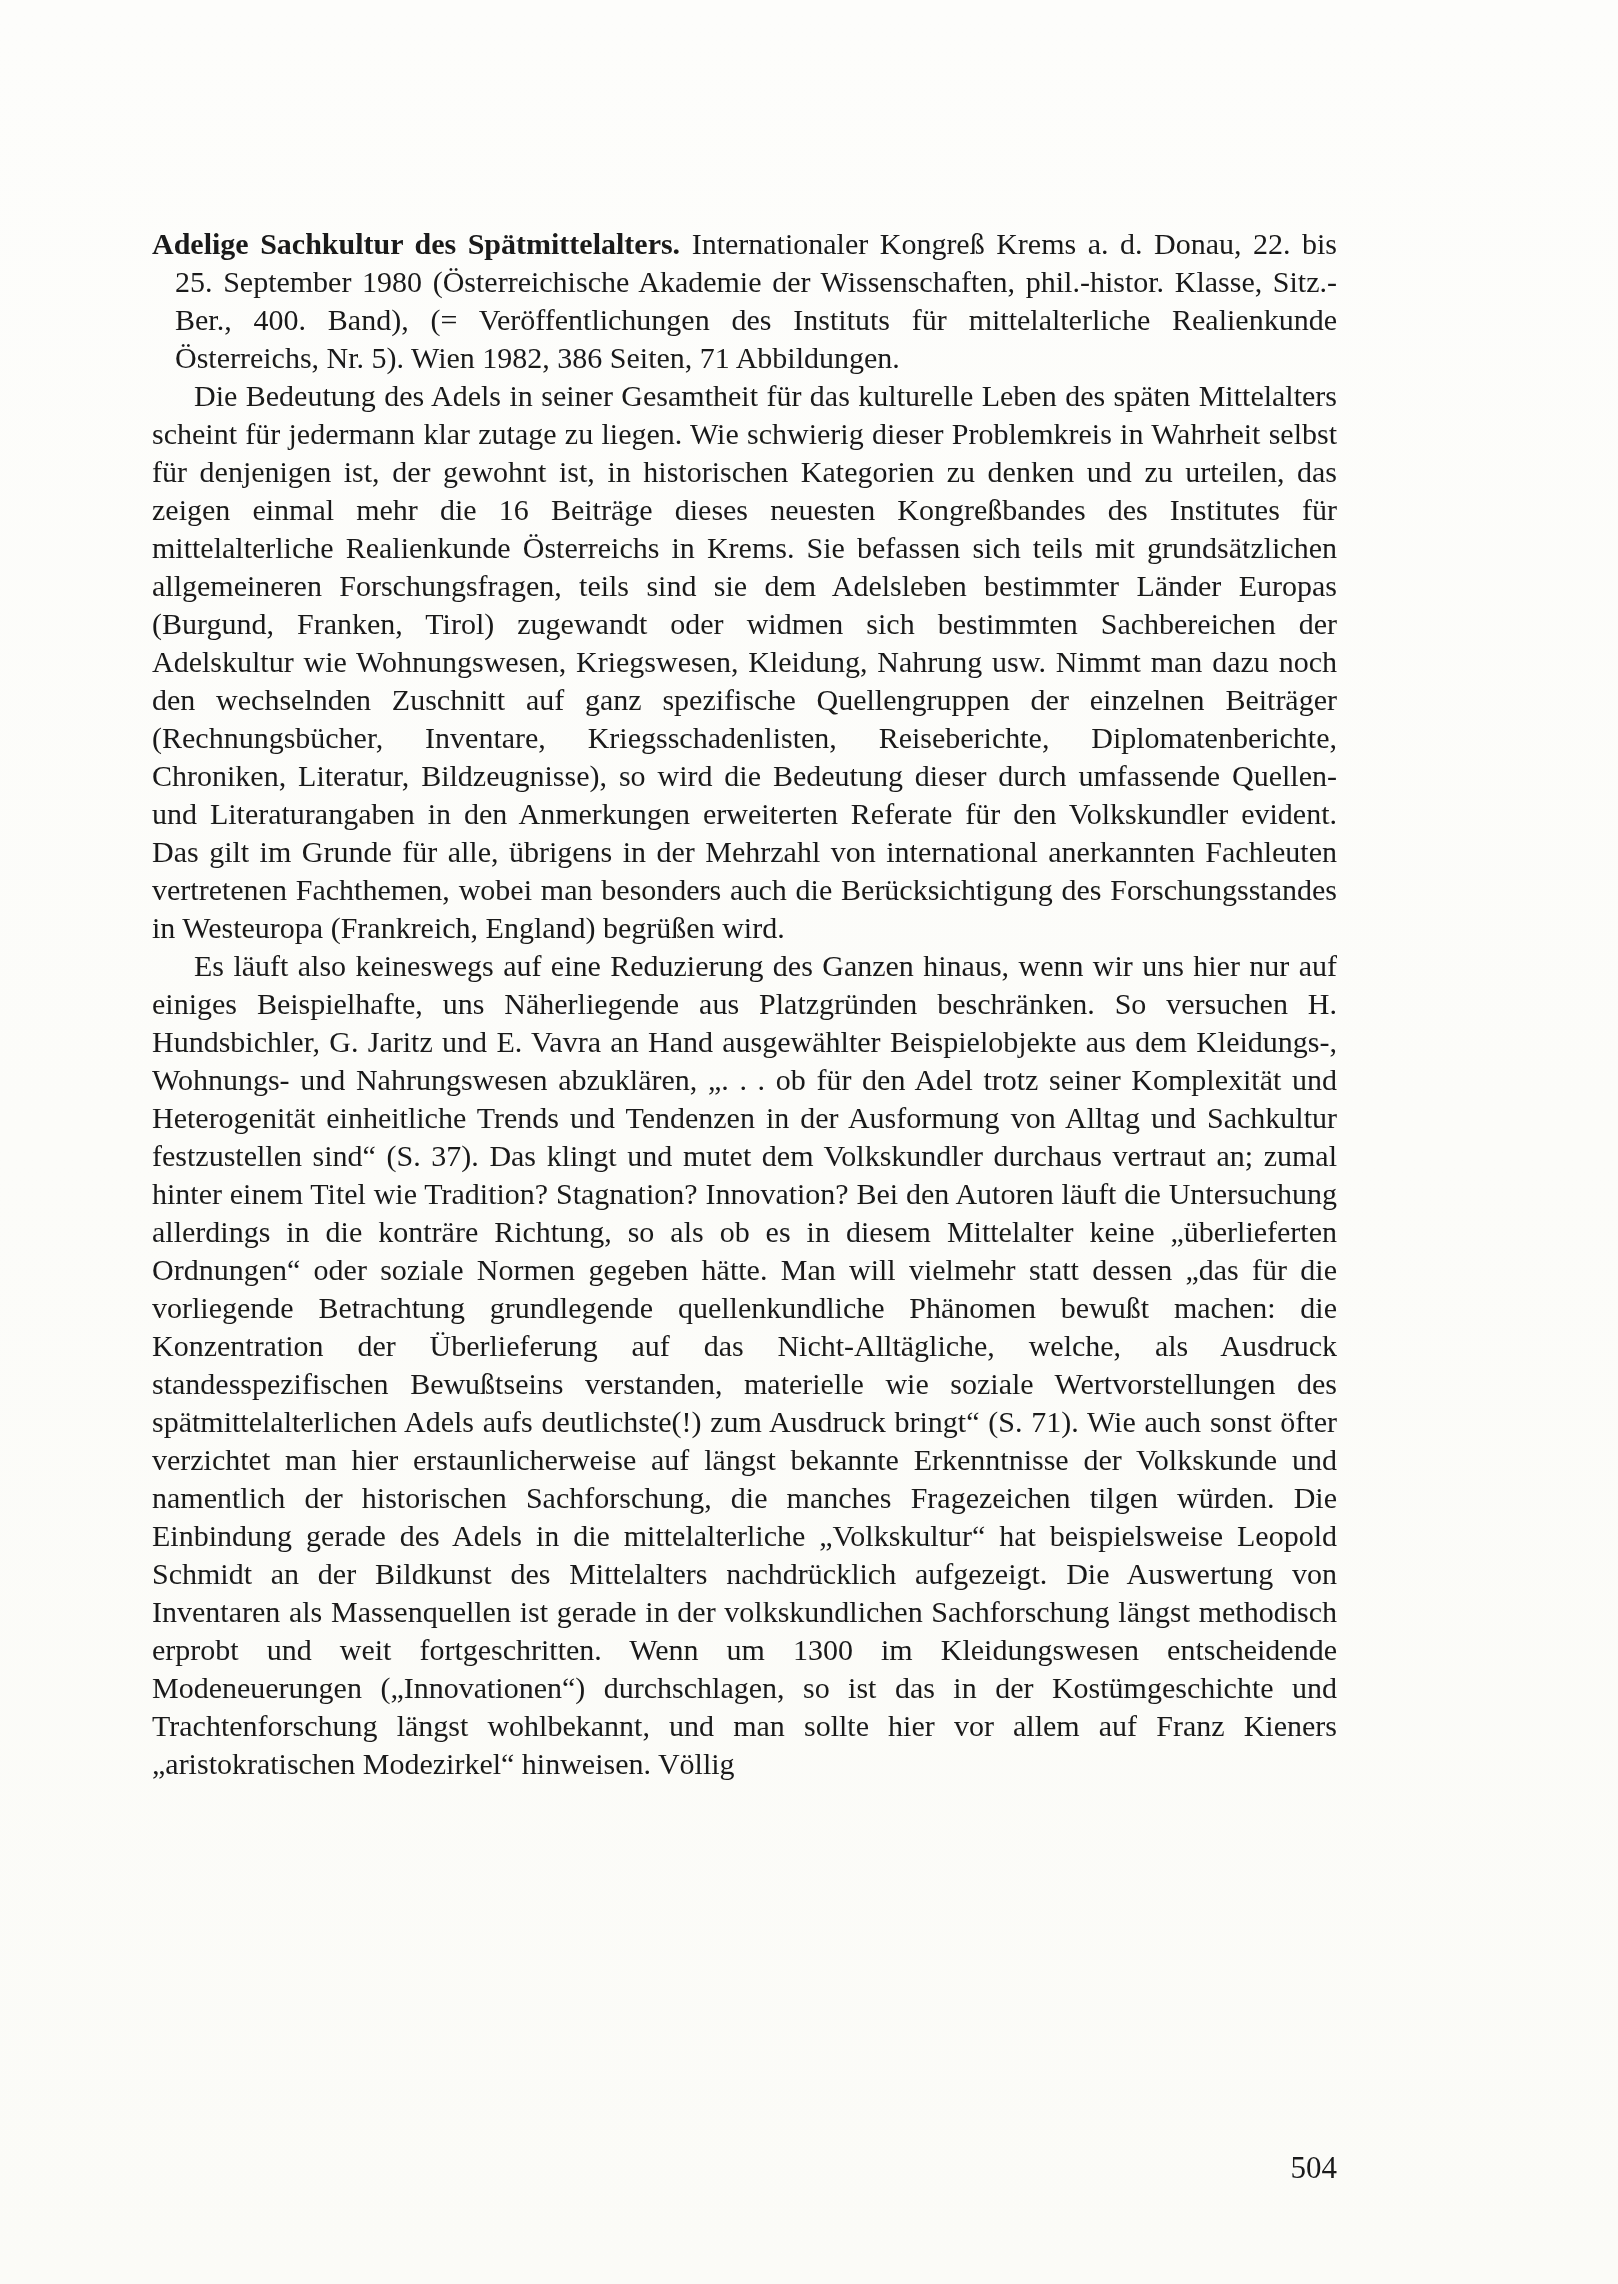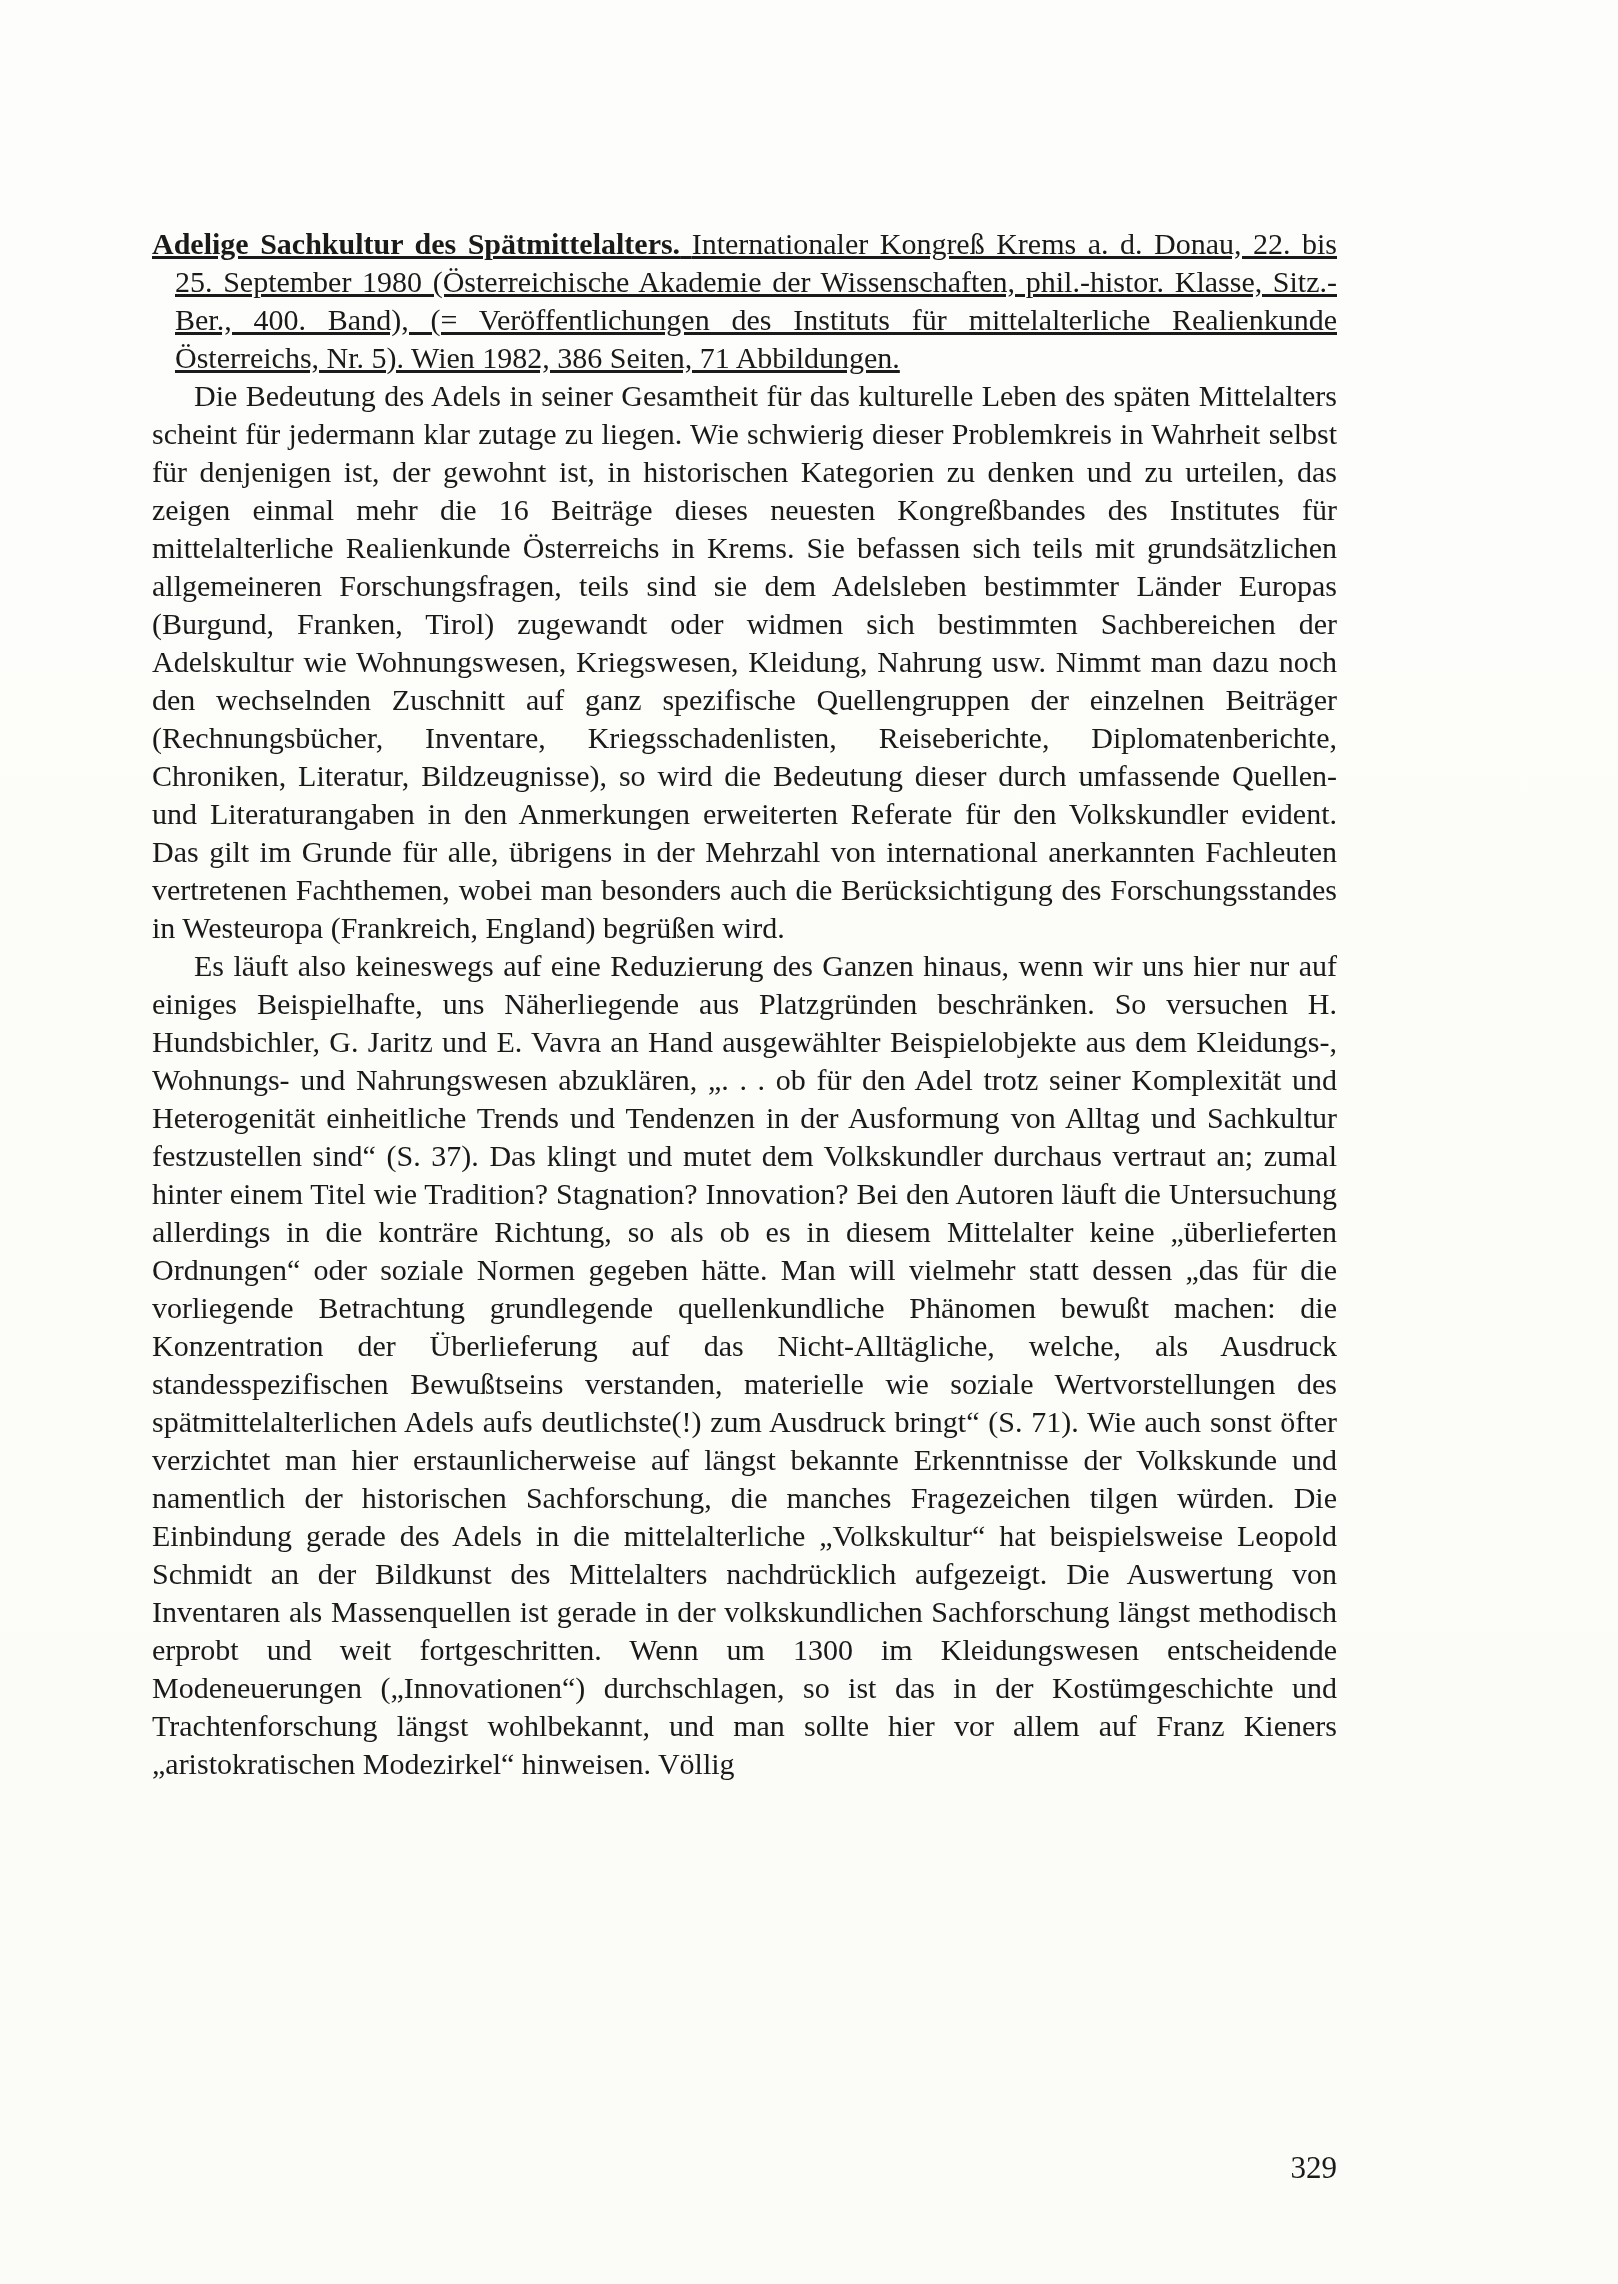--- a/index.html
+++ b/index.html
@@ -26,21 +26,20 @@
     text-align: justify;
     hyphens: auto;
     -webkit-hyphens: auto;
   }
   .text-block p {
     margin: 0;
   }
   p.entry {
     padding-left: 23px;
     text-indent: -23px;
-    text-decoration: underline;
   }
   p.entry .entry-title {
     font-weight: bold;
   }
   p.body-par {
     text-indent: 42px;
   }
   .page-number {
     position: absolute;
     top: 2149px;
@@ -56,15 +55,15 @@
 
 <div class="page">
   <div class="text-block">
     <p class="entry">
       <span class="entry-title">Adelige Sachkultur des Spätmittelalters.</span>
       <span class="entry-details">Internationaler Kongreß Krems a. d. Donau, 22. bis 25. September 1980 (Österreichische Akademie der Wissenschaften, phil.-histor. Klasse, Sitz.-Ber., 400. Band), (= Veröffentlichungen des Instituts für mittelalterliche Realienkunde Österreichs, Nr. 5). Wien 1982, 386 Seiten, 71 Abbildungen.</span>
     </p>
     <p class="body-par">Die Bedeutung des Adels in seiner Gesamtheit für das kulturelle Leben des späten Mittelalters scheint für jedermann klar zutage zu liegen. Wie schwierig dieser Problemkreis in Wahrheit selbst für denjenigen ist, der gewohnt ist, in historischen Kategorien zu denken und zu urteilen, das zeigen einmal mehr die 16 Beiträge dieses neuesten Kongreßbandes des Institutes für mittelalterliche Realienkunde Österreichs in Krems. Sie befassen sich teils mit grundsätzlichen allgemeineren Forschungsfragen, teils sind sie dem Adelsleben bestimmter Länder Europas (Burgund, Franken, Tirol) zugewandt oder widmen sich bestimmten Sachbereichen der Adelskultur wie Wohnungswesen, Kriegswesen, Kleidung, Nahrung usw. Nimmt man dazu noch den wechselnden Zuschnitt auf ganz spezifische Quellengruppen der einzelnen Beiträger (Rechnungsbücher, Inventare, Kriegsschadenlisten, Reiseberichte, Diplomatenberichte, Chroniken, Literatur, Bildzeugnisse), so wird die Bedeutung dieser durch umfassende Quellen- und Literaturangaben in den Anmerkungen erweiterten Referate für den Volkskundler evident. Das gilt im Grunde für alle, übrigens in der Mehrzahl von international anerkannten Fachleuten vertretenen Fachthemen, wobei man besonders auch die Berücksichtigung des Forschungsstandes in Westeuropa (Frankreich, England) begrüßen wird.</p>
     <p class="body-par">Es läuft also keineswegs auf eine Reduzierung des Ganzen hinaus, wenn wir uns hier nur auf einiges Beispielhafte, uns Näherliegende aus Platzgründen beschränken. So versuchen H. Hundsbichler, G. Jaritz und E. Vavra an Hand ausgewählter Beispielobjekte aus dem Kleidungs-, Wohnungs- und Nahrungswesen abzuklären, „. . . ob für den Adel trotz seiner Komplexität und Heterogenität einheitliche Trends und Tendenzen in der Ausformung von Alltag und Sachkultur festzustellen sind“ (S. 37). Das klingt und mutet dem Volkskundler durchaus vertraut an; zumal hinter einem Titel wie Tradition? Stagnation? Innovation? Bei den Autoren läuft die Untersuchung allerdings in die konträre Richtung, so als ob es in diesem Mittelalter keine „überlieferten Ordnungen“ oder soziale Normen gegeben hätte. Man will vielmehr statt dessen „das für die vorliegende Betrachtung grundlegende quellenkundliche Phänomen bewußt machen: die Konzentration der Überlieferung auf das Nicht-Alltägliche, welche, als Ausdruck standesspezifischen Bewußtseins verstanden, materielle wie soziale Wertvorstellungen des spätmittelalterlichen Adels aufs deutlichste(!) zum Ausdruck bringt“ (S. 71). Wie auch sonst öfter verzichtet man hier erstaunlicherweise auf längst bekannte Erkenntnisse der Volkskunde und namentlich der historischen Sachforschung, die manches Fragezeichen tilgen würden. Die Einbindung gerade des Adels in die mittelalterliche „Volkskultur“ hat beispielsweise Leopold Schmidt an der Bildkunst des Mittelalters nachdrücklich aufgezeigt. Die Auswertung von Inventaren als Massenquellen ist gerade in der volkskundlichen Sachforschung längst methodisch erprobt und weit fortgeschritten. Wenn um 1300 im Kleidungswesen entscheidende Modeneuerungen („Innovationen“) durchschlagen, so ist das in der Kostümgeschichte und Trachtenforschung längst wohlbekannt, und man sollte hier vor allem auf Franz Kieners „aristokratischen Modezirkel“ hinweisen. Völlig</p>
   </div>
-  <div class="page-number">329</div>
+  <div class="page-number">504</div>
 </div>
 
 
 </body></html>

